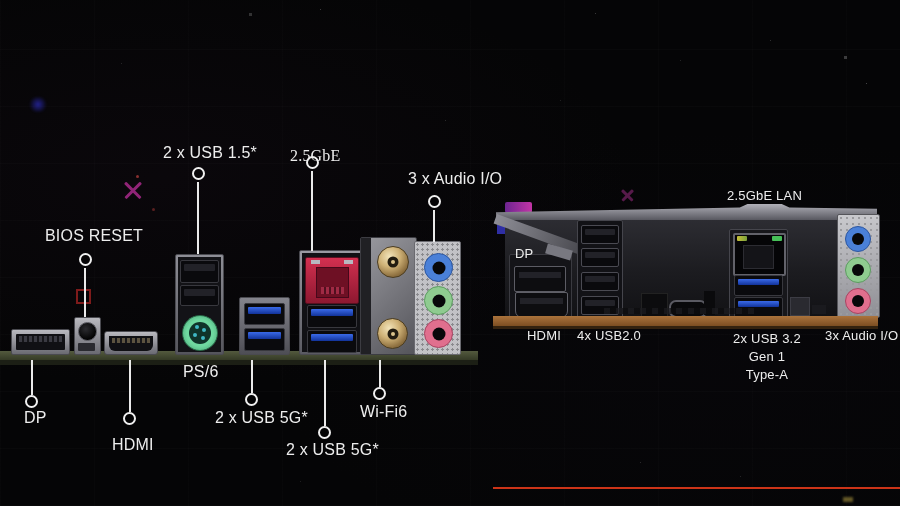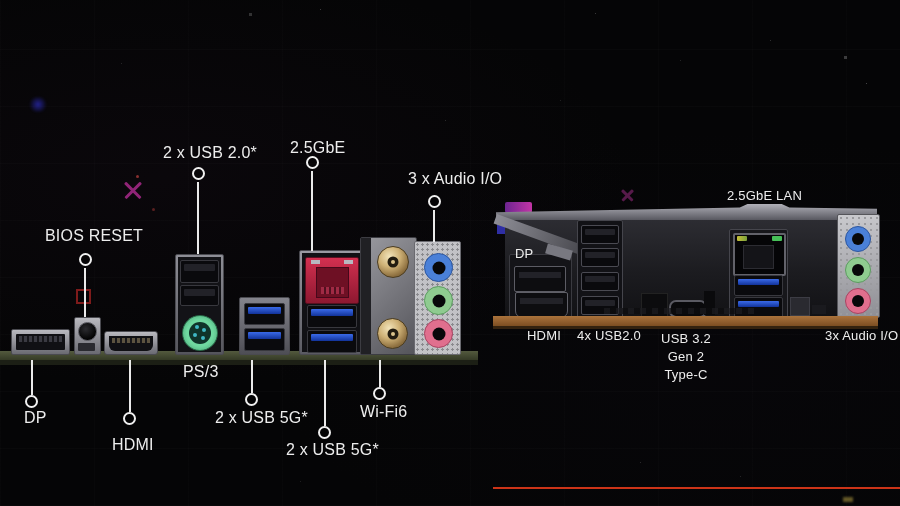--- a/index.html
+++ b/index.html
@@ -147,37 +147,37 @@
         <div class="hole" style="width:13px;height:13px;"></div>
       </div>
     <div class="jack" style="left:9px;top:44px;width:27px;height:27px;background:#8fcb90;border:1px solid #5c9c60;">
         <div class="hole" style="width:13px;height:13px;"></div>
       </div>
     <div class="jack" style="left:9px;top:77px;width:27px;height:27px;background:#e06f8e;border:1px solid #a84462;">
         <div class="hole" style="width:13px;height:13px;"></div>
       </div>
   </div>
 
-  <div class="lbl" style="left:163px;top:145px;">2 x USB 2.0*</div>
+  <div class="lbl" style="left:163px;top:145px;">2 x USB 1.5*</div>
   <div class="ring" style="left:192px;top:167px;"></div>
   <div class="ln" style="left:197px;top:182px;height:72px;"></div>
 
-  <div class="lbl" style="left:290px;top:140px;">2.5GbE</div>
+  <div class="lbl" style="left:290px;top:148px;font-family:Liberation Serif, serif;">2.5GbE</div>
   <div class="ring" style="left:306px;top:156px;"></div>
   <div class="ln" style="left:311px;top:171px;height:80px;"></div>
 
   <div class="lbl" style="left:408px;top:171px;">3 x Audio I/O</div>
   <div class="ring" style="left:428px;top:195px;"></div>
   <div class="ln" style="left:433px;top:210px;height:32px;"></div>
 
   <div class="lbl" style="left:45px;top:228px;">BIOS RESET</div>
   <div class="ring" style="left:79px;top:253px;"></div>
   <div class="ln" style="left:84px;top:268px;height:49px;"></div>
 
-  <div class="lbl" style="left:183px;top:364px;">PS/3</div>
+  <div class="lbl" style="left:183px;top:364px;">PS/6</div>
 
   <div class="ln" style="left:31px;top:360px;height:35px;"></div>
   <div class="ring" style="left:25px;top:395px;"></div>
   <div class="lbl" style="left:24px;top:410px;">DP</div>
 
   <div class="ln" style="left:129px;top:360px;height:52px;"></div>
   <div class="ring" style="left:123px;top:412px;"></div>
   <div class="lbl" style="left:112px;top:437px;">HDMI</div>
 
   <div class="ln" style="left:251px;top:360px;height:33px;"></div>
@@ -261,20 +261,20 @@
       </div>
   </div>
 
   <div class="abs" style="left:493px;top:316px;width:385px;height:10px;background:linear-gradient(180deg,#ab733c,#7c4e22);"></div>
   <div class="abs" style="left:493px;top:326px;width:385px;height:3px;background:#33220f;"></div>
 
   <div class="lbl sm" style="left:727px;top:189px;">2.5GbE LAN</div>
   <div class="lbl sm" style="left:515px;top:247px;">DP</div>
   <div class="lbl sm" style="left:527px;top:329px;">HDMI</div>
   <div class="lbl sm" style="left:577px;top:329px;">4x USB2.0</div>
-  <div class="lbl sm pre" style="left:650px;top:330px;width:72px;">USB 3.2
-Gen 2
-Type-C</div>
+  <div class="lbl sm pre" style="left:727px;top:330px;width:80px;">2x USB 3.2
+Gen 1
+Type-A</div>
   <div class="lbl sm" style="left:825px;top:329px;text-align:center;">3x Audio I/O</div>
 
   <div class="abs" style="left:493px;top:487px;width:407px;height:2px;background:#cc3418;"></div>
 
 </div>
 
 </body></html>

